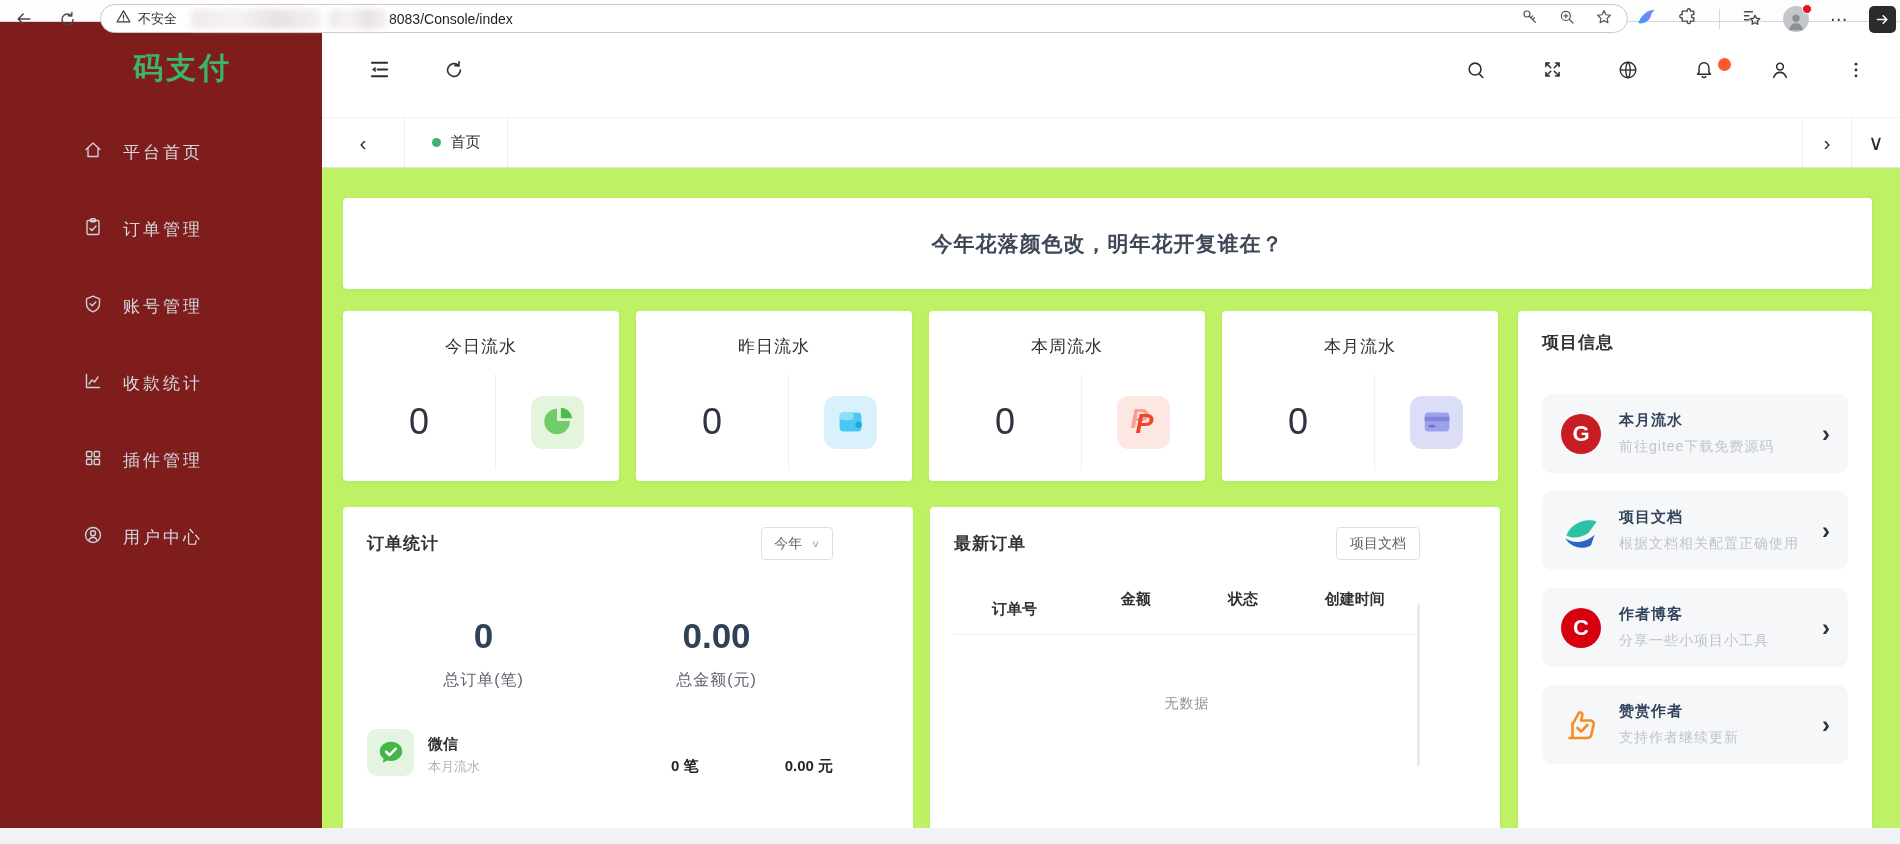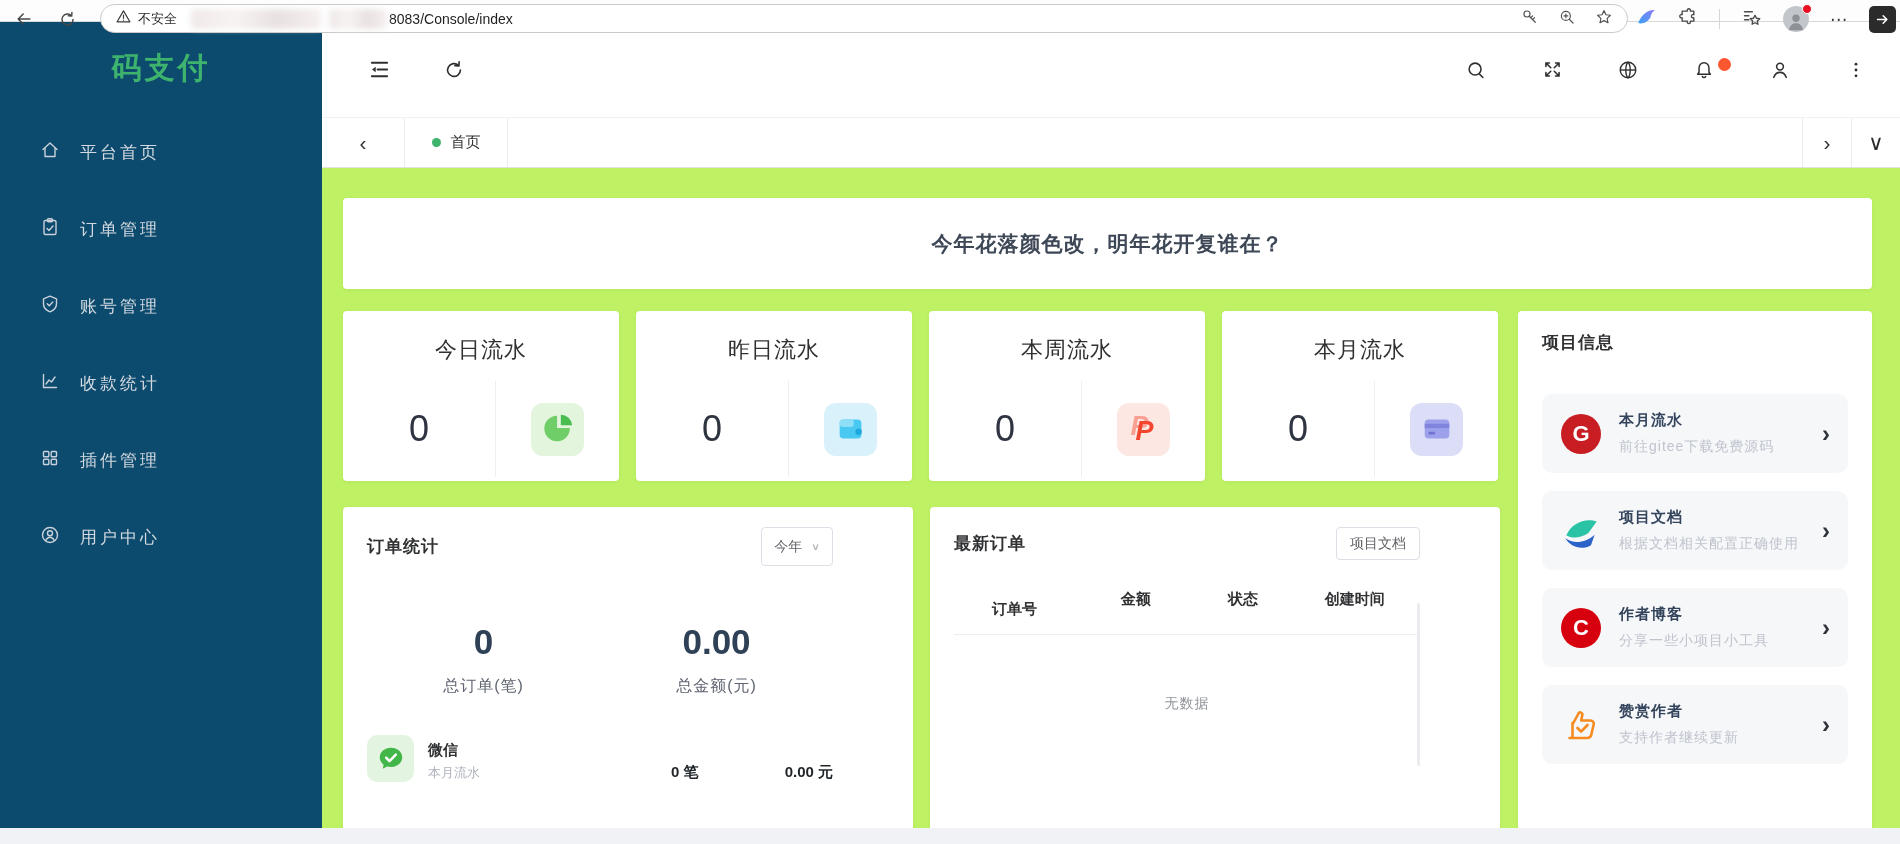--- a/index.html
+++ b/index.html
@@ -21,21 +21,21 @@
   .chrome-right { position:absolute; right:0; top:0; height:38px; display:flex; align-items:center; gap:21px; padding-right:4px; }
   .v-sep { width:1px; height:20px; background:#d5d5d5; }
   .avatar-wrap { position:relative; width:26px; height:26px; cursor:pointer; }
   .avatar-circle { width:26px; height:26px; border-radius:50%; background:#c3c7cb; overflow:hidden; display:flex; align-items:flex-end; justify-content:center; }
   .avatar-dot { position:absolute; top:-2px; right:-3px; width:10px; height:10px; border-radius:50%; background:#e81123; border:1.5px solid #fdfdfd; }
   .edge-split { width:27px; height:27px; background:#2b2b2b; border-radius:5px; display:flex; align-items:center; justify-content:center; cursor:pointer; }
   .h-dots { font-size:17px; color:#3a3a3a; letter-spacing:1px; cursor:pointer; }
 
   
   .app { display:flex; height:806px; }
-  .sidebar { width:322px; flex-shrink:0; background:#0c4a6e; }
+  .sidebar { width:322px; flex-shrink:0; background:#7f1d1d;padding-left:43px; }
   .logo { height:92px; display:flex; align-items:center; justify-content:center;
     color:#3eb36e; font-size:30px; font-weight:bold; letter-spacing:3px; }
   .menu-item { height:77px; display:flex; align-items:center; padding-left:40px; gap:20px;
     color:#d3d9e0; font-size:17px; letter-spacing:3px; cursor:pointer; }
   .menu-item svg { flex-shrink:0; }
 
   .main { flex:1; display:flex; flex-direction:column; min-width:0; }
 
   .toolbar { height:95px; background:#fff; display:flex; align-items:center; padding-left:45px; }
   .t-icon { width:24px; height:24px; display:flex; align-items:center; justify-content:center; cursor:pointer; }
@@ -57,40 +57,40 @@
 
   .quote-card { height:91px; background:#fff; border-radius:4px; box-shadow:0 1px 4px rgba(0,0,0,.05);
     display:flex; align-items:center; justify-content:center; font-size:21px; font-weight:bold; color:#3d4756; letter-spacing:1px; }
 
   .main-row { display:flex; gap:18px; margin-top:22px; }
   .left-col { width:1157px; flex-shrink:0; }
   .right-col { flex:1; }
 
   .stat-row { display:flex; gap:17px; }
   .stat-card { width:276px; height:170px; background:#fff; border-radius:4px; box-shadow:0 1px 4px rgba(0,0,0,.05); padding-top:24px; }
-  .stat-title { text-align:center; font-size:22px; color:#303133; letter-spacing:1px; }
+  .stat-title { text-align:center; font-size:17px; color:#303133; letter-spacing:1px; }
   .stat-body { display:flex; align-items:center; margin-top:12px; height:104px; }
   .stat-value { flex:0 0 152px; text-align:center; font-size:36px; font-weight:500; color:#2f3441; }
   .stat-divider { width:1px; height:96px; background:#edf0f3; }
   .stat-iconbox { flex:1; display:flex; justify-content:center; }
   .stat-tile { width:53px; height:53px; border-radius:12px; display:flex; align-items:center; justify-content:center; }
   .tile-green { background:#e3f5dd; } .tile-blue { background:#d9f1fb; }
   .tile-red { background:#fde7e3; } .tile-purple { background:#dcdef7; }
   .pp { position:relative; width:30px; height:32px; font-style:italic; font-weight:bold; font-size:27px; }
   .pp span { position:absolute; }
   .pp-back { left:2px; top:-2px; color:#f9a093; }
   .pp-front { left:7px; top:3px; color:#f3452d; }
 
   .panels-row { display:flex; gap:17px; margin-top:26px; }
   .panel { background:#fff; border-radius:4px; box-shadow:0 1px 4px rgba(0,0,0,.05); }
   .p-orders { width:570px; height:545px; padding:20px 80px 20px 24px; }
   .p-latest { width:570px; height:545px; padding:20px 80px 20px 24px; position:relative; }
   .panel-header { display:flex; align-items:center; justify-content:space-between; }
   .panel-title { font-size:17px; font-weight:600; color:#303133; letter-spacing:1px; }
-  .select-box { display:flex; align-items:center; gap:9px; height:39px; padding:0 12px;
+  .select-box { display:flex; align-items:center; gap:9px; height:33px; padding:0 12px;
     border:1px solid #dcdfe6; border-radius:4px; font-size:14px; color:#606266; cursor:pointer; background:#fff; }
   .caret { font-size:12px; color:#a8abb2; transform:scaleY(.8); }
   .ghost-btn { height:33px; padding:0 13px; display:flex; align-items:center;
     border:1px solid #dcdfe6; border-radius:4px; font-size:14px; color:#606266; cursor:pointer; background:#fff; }
 
   .totals { display:flex; margin-top:56px; }
   .total-block { flex:1; text-align:center; }
   .total-value { font-size:35px; font-weight:bold; color:#2e4156; line-height:40px; }
   .total-label { margin-top:14px; font-size:16px; color:#5f6470; letter-spacing:1px; }
 

